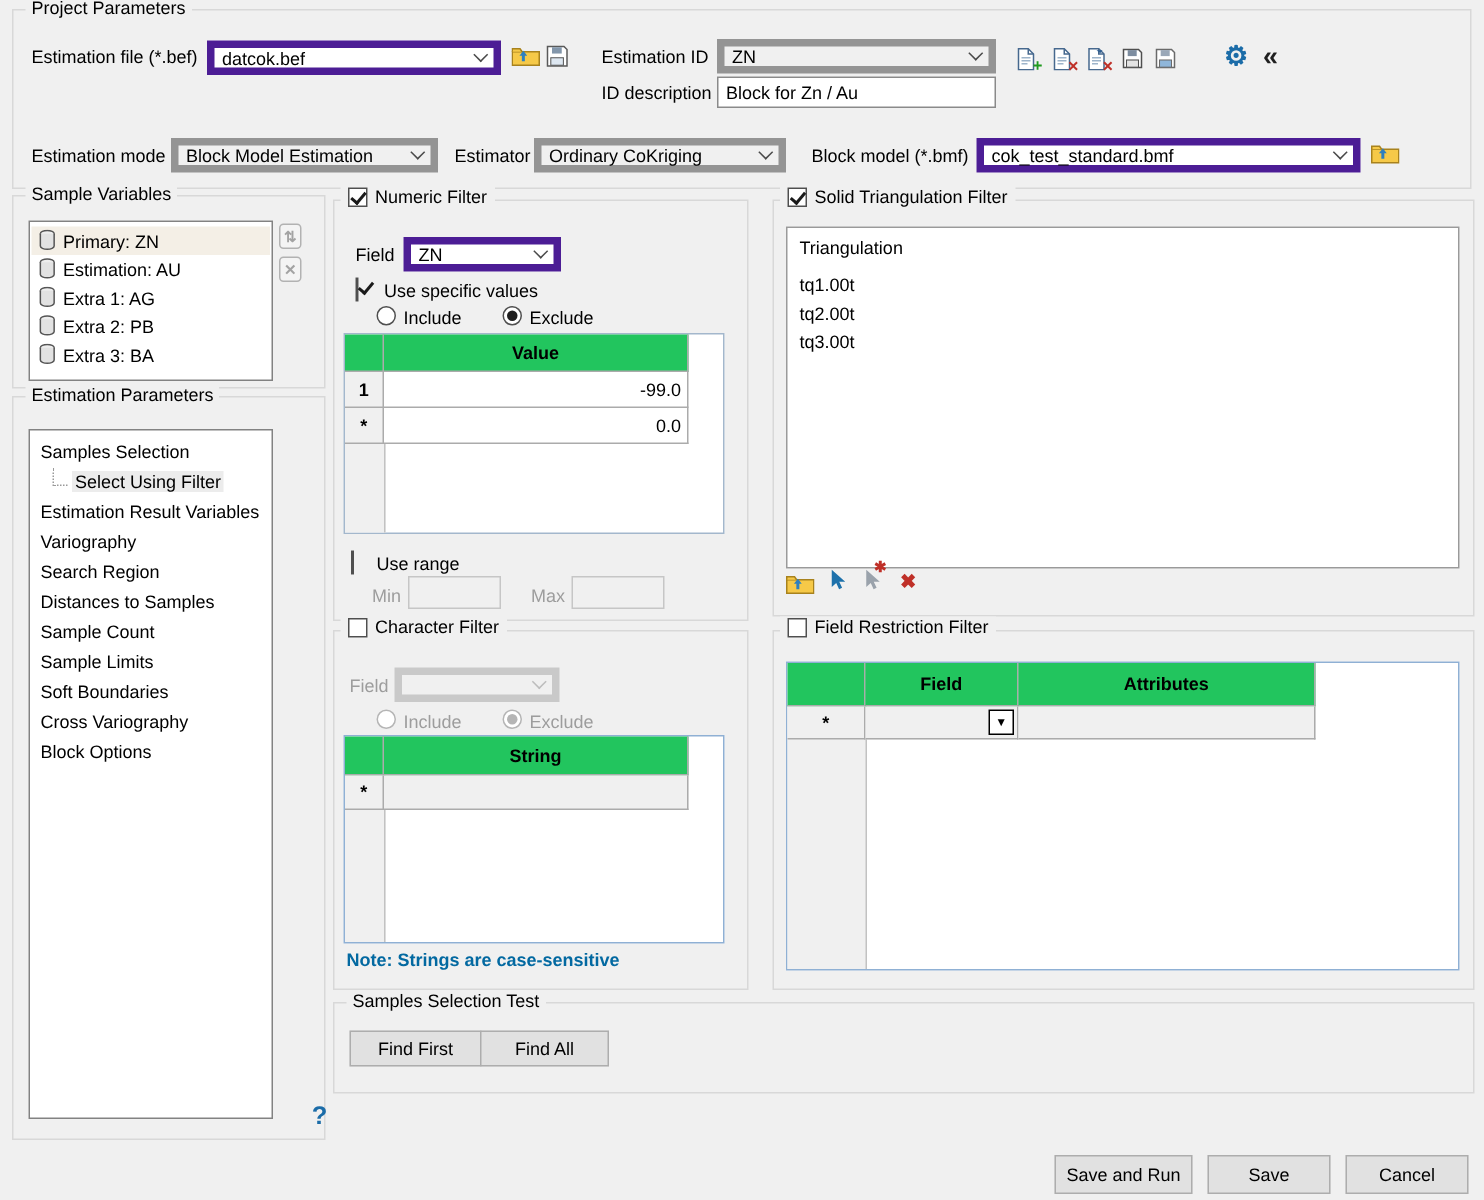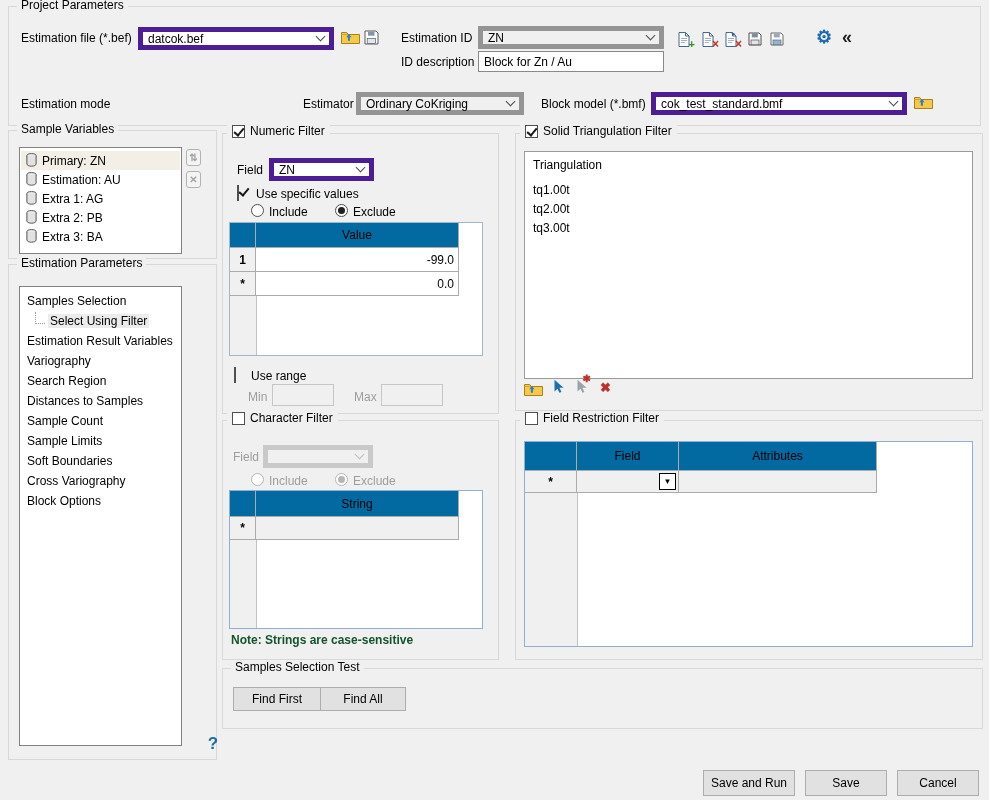--- a/index.html
+++ b/index.html
@@ -38,30 +38,30 @@
   
   .listbox{position:absolute;box-sizing:border-box;background:#fff;border:1px solid #828282}
   .lrow{position:absolute;left:1px;right:1px;height:19px;display:flex;align-items:center;gap:5px;padding-left:5px;white-space:nowrap}
   .trow{position:absolute;left:1px;right:1px;height:19px;display:flex;align-items:center;padding-left:6px;white-space:nowrap}
   .tree-elbow{display:inline-block;width:9px;height:11px;border-left:1px dotted #9a9a9a;border-bottom:1px dotted #9a9a9a;margin:0 3px 5px 8px;flex:0 0 auto}
   .selhl{background:#ececec;padding:0 2px}
   .gridbox{position:absolute;box-sizing:border-box;background:#fff;border:1px solid #a3b7cc}
   .gstrip{position:absolute;left:0;top:0;bottom:0;background:#f0f0f0;border-right:1px solid #c2c2c2}
   .grow{display:flex;position:relative}
   .gc{box-sizing:border-box;border-right:1px solid #ababab;border-bottom:1px solid #ababab;display:flex;align-items:center;background:#fff}
-  .gc.hd{background:#0369a1;font-weight:normal;justify-content:center}
+  .gc.hd{background:#22c55e;font-weight:bold;justify-content:center}
   .gc.rh{background:#f0f0f0;font-weight:bold;justify-content:center}
   .gc.num{justify-content:flex-end;padding-right:4px}
   .gc.gy{background:#f0f0f0}
   .dd-btn{width:17px;height:17px;box-sizing:border-box;background:#fff;border:1px solid #000;display:flex;align-items:center;justify-content:center;font-size:8px;margin-left:auto}
   
   .ic{position:absolute;display:flex;align-items:center;justify-content:center}
   .badge{position:absolute;font-weight:bold;line-height:1}
   .glyph{line-height:1}
-  .note{font-weight:bold;color:#14532d}
+  .note{font-weight:bold;color:#0369a1}
 </style>
 </head>
 <body>
 
 <div class="grp" style="left:8px;top:6px;width:971px;height:118px">
   <span class="grp-lab">Project Parameters</span>
 
   <span class="lab" style="left:12px;top:24px">Estimation file (*.bef)</span>
   <div class="combo" style="left:129px;top:20px;width:196px;height:23px">
     <span class="cv">datcok.bef</span>
@@ -132,20 +132,24 @@
       </svg>
   </div>
   <div class="ic" style="left:805px;top:20px;width:20px;height:20px">
     <span class="glyph" style="color:#1b6ca8;font-size:18px;font-weight:bold">⚙</span>
   </div>
   <div class="ic" style="left:829px;top:20px;width:18px;height:20px">
     <span class="glyph" style="color:#1f1f1f;font-size:18px;font-weight:bold">«</span>
   </div>
 
   <span class="lab" style="left:12px;top:90px">Estimation mode</span>
+  <div class="combo grey" style="left:105px;top:85px;width:178px;height:23px">
+    <span class="cv">Block Model Estimation</span>
+    <span class="carr"></span>
+  </div>
   <span class="lab" style="left:294px;top:90px">Estimator</span>
   <div class="combo grey" style="left:347px;top:85px;width:168px;height:23px">
     <span class="cv">Ordinary CoKriging</span>
     <span class="carr"></span>
   </div>
   <span class="lab" style="left:532px;top:90px">Block model (*.bmf)</span>
   <div class="combo" style="left:642px;top:85px;width:256px;height:23px">
     <span class="cv">cok_test_standard.bmf</span>
     <span class="carr"></span>
   </div>

